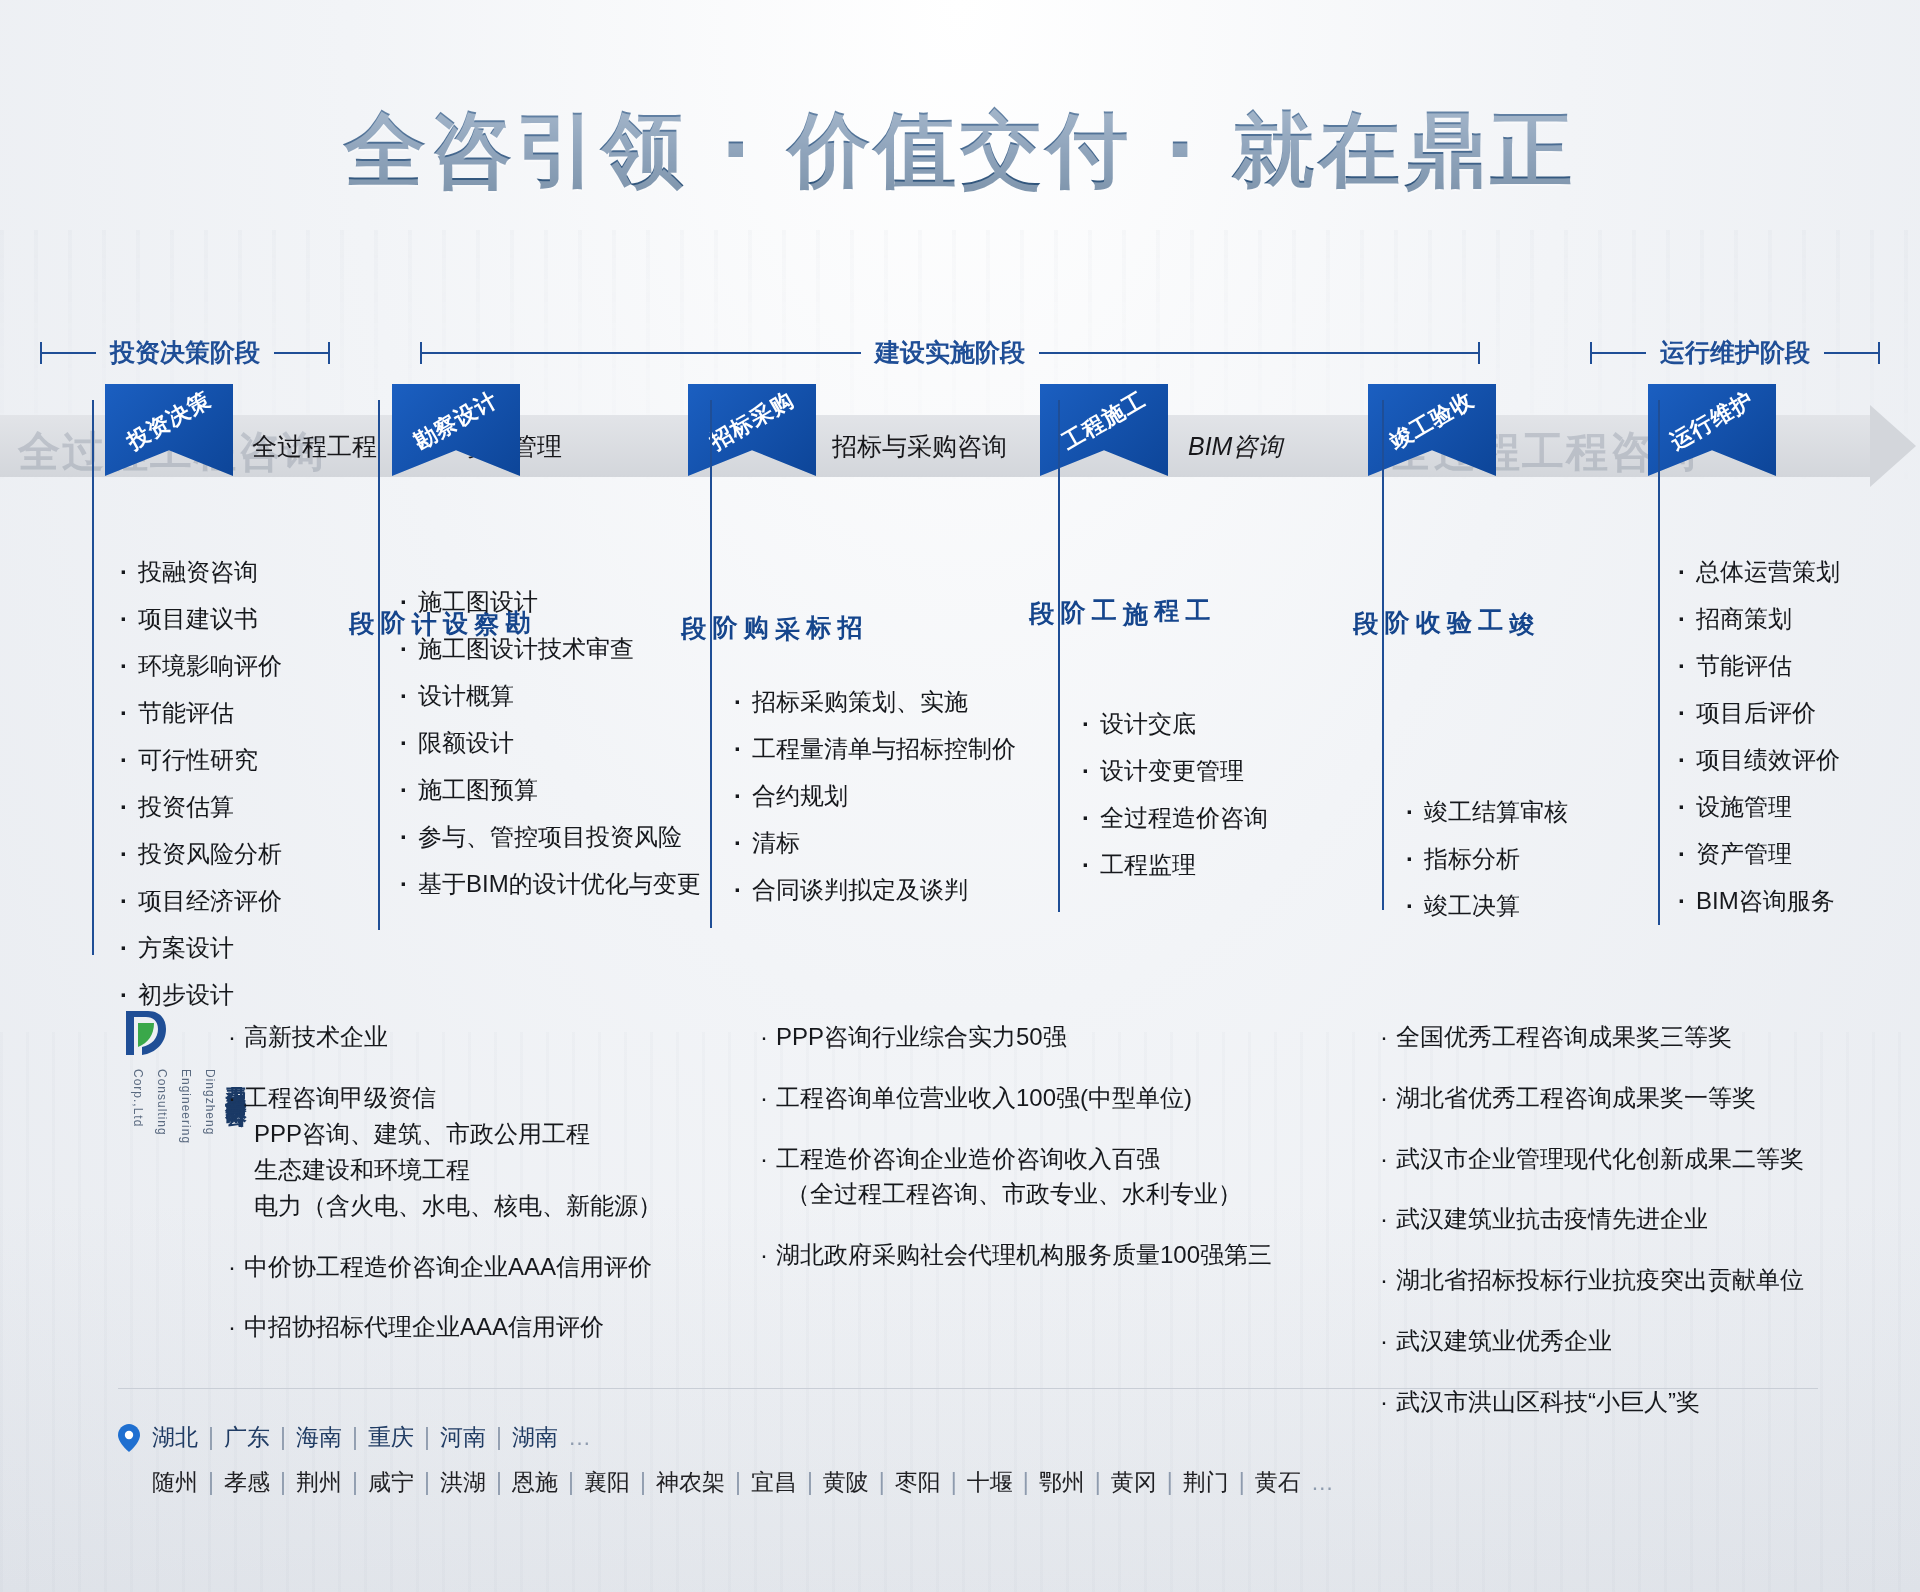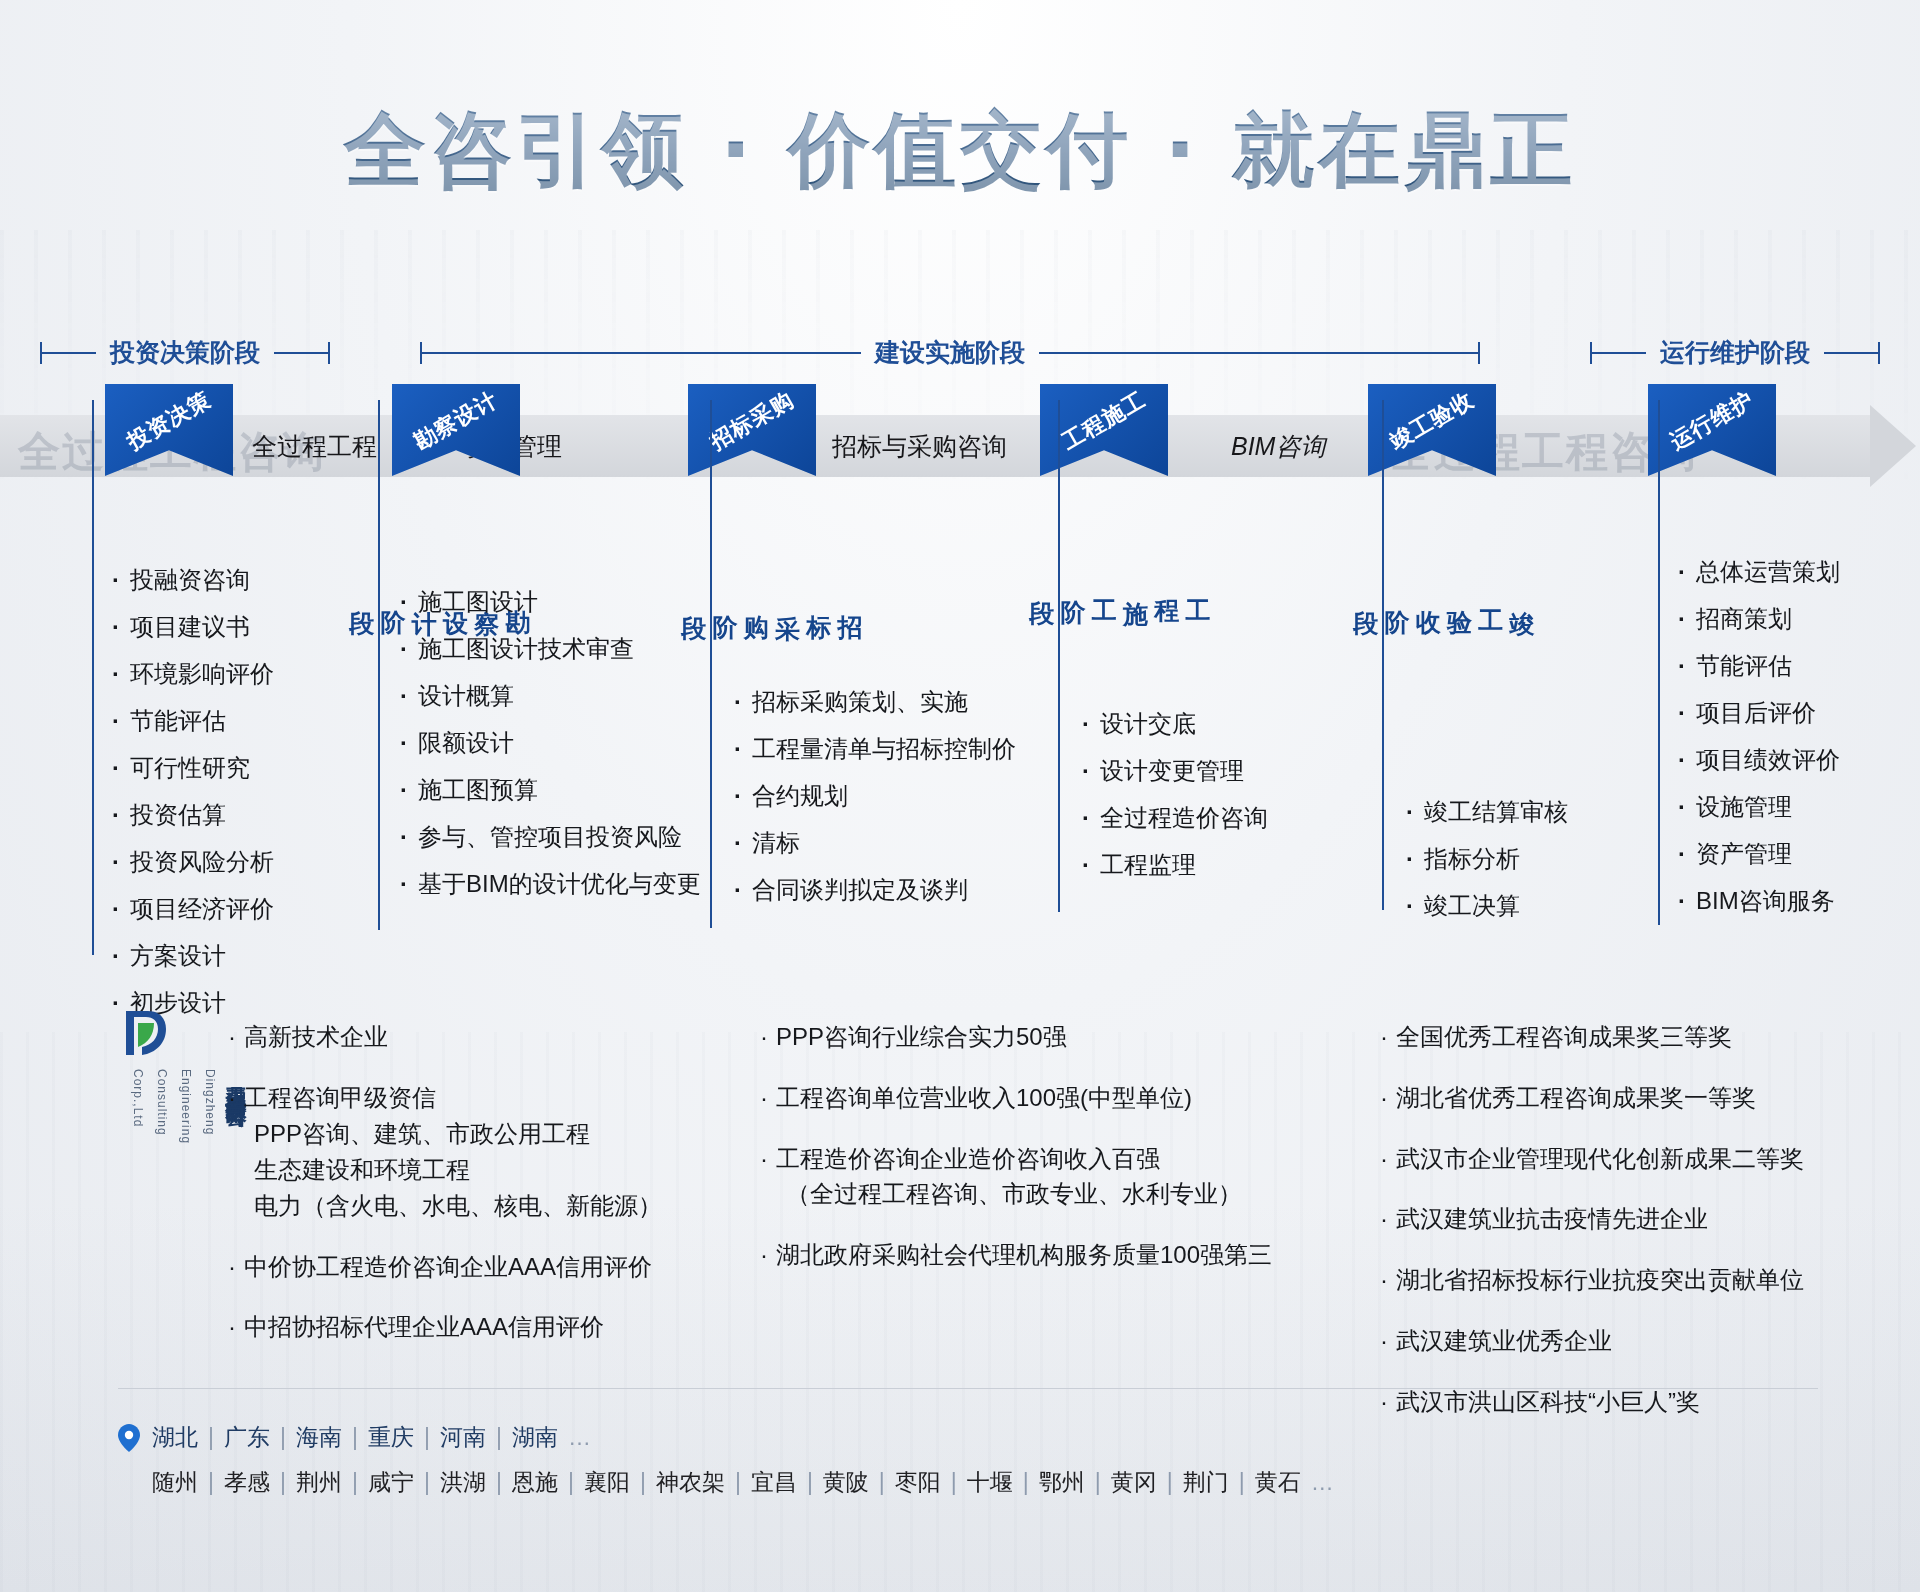--- a/index.html
+++ b/index.html
@@ -147,21 +147,21 @@
 </div>
 
 <div class="band">
   <div class="arrow-tip"></div>
 </div>
 <div class="band-ghost" style="left:18px;">全过程工程咨询</div>
 <div class="band-ghost" style="left:1390px;">全过程工程咨询</div>
 <div class="band-label" style="left:252px;">全过程工程</div>
 <div class="band-label" style="left:462px;">项目管理</div>
 <div class="band-label" style="left:832px;">招标与采购咨询</div>
-<div class="band-label it" style="left:1231px;text-align:center;">BIM咨询</div>
+<div class="band-label it" style="left:1188px;text-align:center;">BIM咨询</div>
 
 <div class="tag" style="left:105px;">
     <span>投资决策</span>
   </div>
 <div class="tag" style="left:392px;">
     <span>勘察设计</span>
   </div>
 <div class="tag" style="left:688px;">
     <span>招标采购</span>
   </div>
@@ -170,21 +170,21 @@
   </div>
 <div class="tag" style="left:1368px;">
     <span>竣工验收</span>
   </div>
 <div class="tag" style="left:1648px;">
     <span>运行维护</span>
   </div>
 
 <div class="col" style="left:92px;top:400px;height:560px;">
   <div class="vline" style="height:555px;"></div>
-  <ul class="items" style="left:20px;top:160px;margin-top:8px;">
+  <ul class="items" style="left:28px;top:160px;">
     <li>投融资咨询</li>
     <li>项目建议书</li>
     <li>环境影响评价</li>
     <li>节能评估</li>
     <li>可行性研究</li>
     <li>投资估算</li>
     <li>投资风险分析</li>
     <li>项目经济评价</li>
     <li>方案设计</li>
     <li>初步设计</li>

